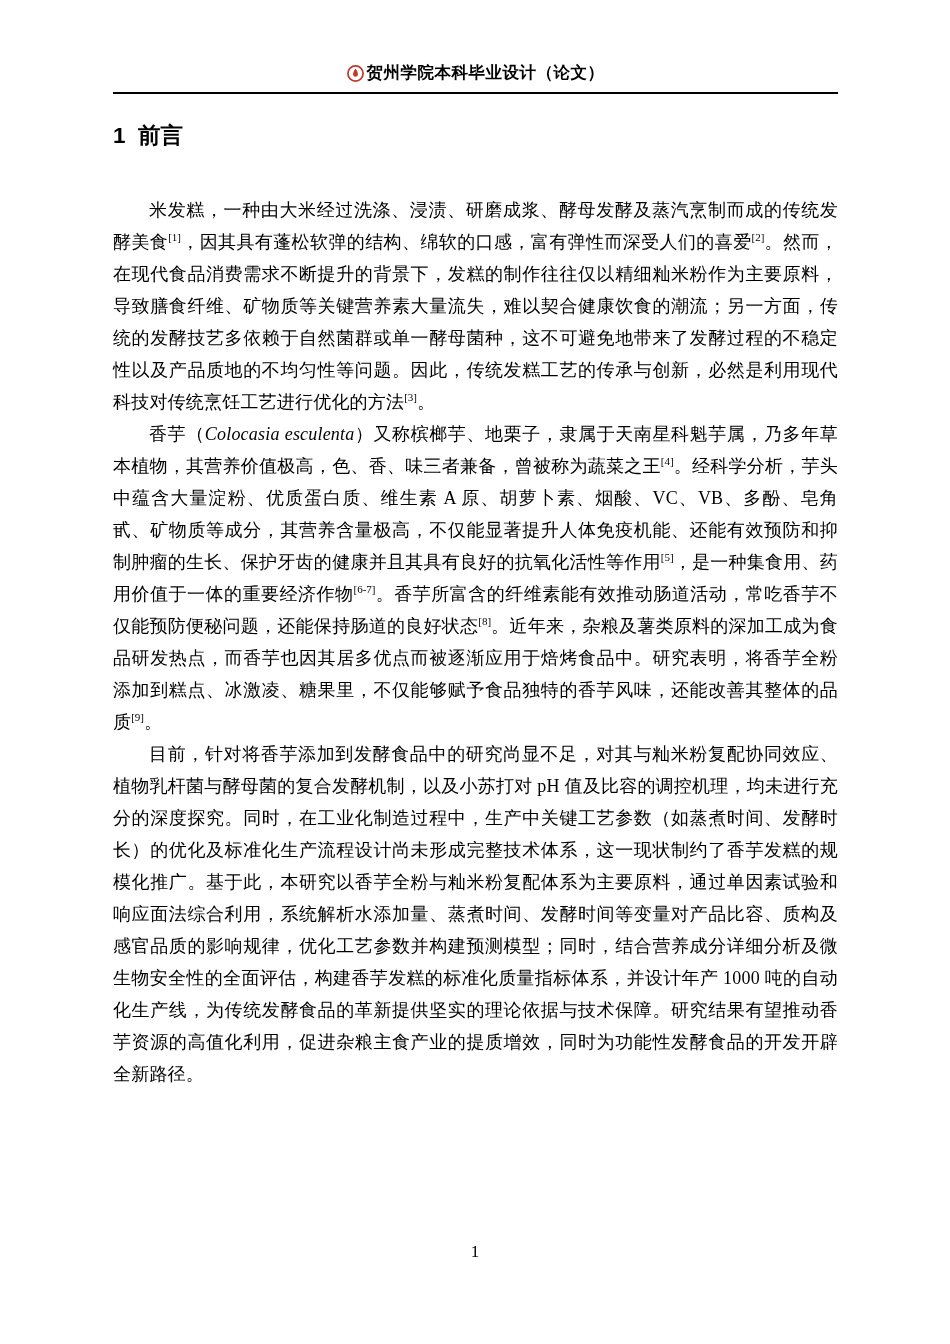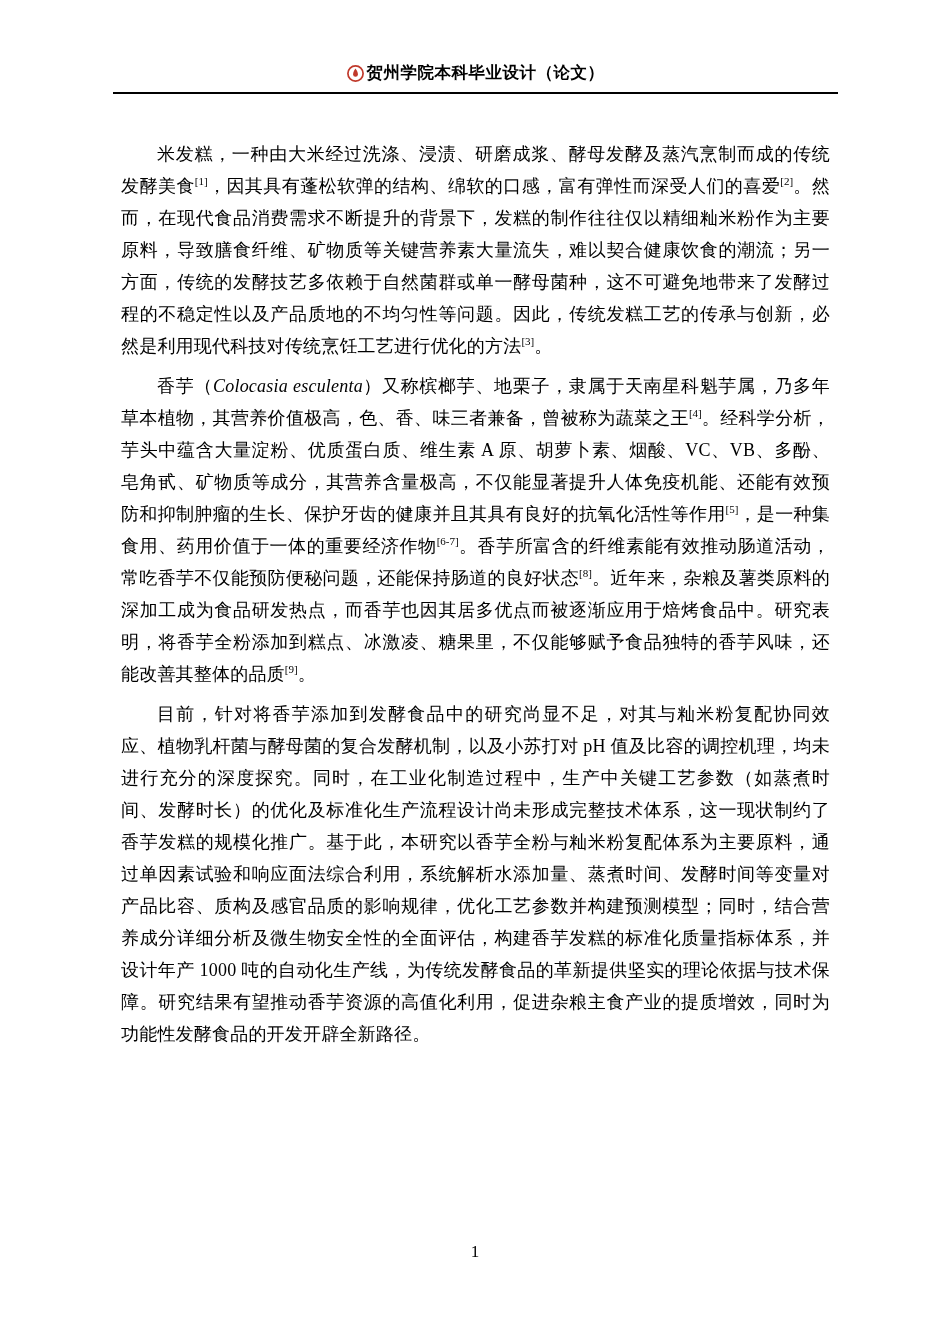--- a/index.html
+++ b/index.html
@@ -48,21 +48,21 @@
     font-family: "Liberation Sans", "DejaVu Sans", sans-serif;
     font-weight: bold;
     font-size: 22.5px;
     line-height: 28px;
     white-space: pre;
   }
   .content {
     margin-top: 44px;
   }
   .content p.para {
-    margin: 8px;
+    margin: 0;
     font-size: 18px;
     line-height: 32px;
     text-align: justify;
     text-justify: inter-ideograph;
     text-indent: 2em;
     letter-spacing: 0.2px;
   }
   .content p.para i {
   }
   sup.ref {
@@ -92,20 +92,21 @@
       <span class="logo">
         <svg width="17" height="17" viewBox="0 0 17 17" xmlns="http://www.w3.org/2000/svg">
           <circle cx="8.5" cy="8.5" r="7.6" fill="#ffffff" stroke="#c0392b" stroke-width="1.7"></circle>
           <path d="M8.5 3.6 C10.3 6 10.9 7.9 10.9 9.4 A2.4 2.4 0 1 1 6.1 9.4 C6.1 7.9 6.7 6 8.5 3.6 Z" fill="#c0392b"></path>
         </svg>
       </span>
       <span class="header-title">贺州学院本科毕业设计（论文）</span>
     </div>
   </div>
 
+  <h1 class="heading">1  前言</h1>
 
   <div class="content" id="paragraphs">
       <p class="para"><span>米发糕，一种由大米经过洗涤、浸渍、研磨成浆、酵母发酵及蒸汽烹制而成的传统发酵美食</span><sup class="ref">[1]</sup><span>，因其具有蓬松软弹的结构、绵软的口感，富有弹性而深受人们的喜爱</span><sup class="ref">[2]</sup><span>。然而，在现代食品消费需求不断提升的背景下，发糕的制作往往仅以精细籼米粉作为主要原料，导致膳食纤维、矿物质等关键营养素大量流失，难以契合健康饮食的潮流；另一方面，传统的发酵技艺多依赖于自然菌群或单一酵母菌种，这不可避免地带来了发酵过程的不稳定性以及产品质地的不均匀性等问题。因此，传统发糕工艺的传承与创新，必然是利用现代科技对传统烹饪工艺进行优化的方法</span><sup class="ref">[3]</sup><span>。</span></p>
       <p class="para"><span>香芋（</span><i>Colocasia esculenta</i><span>）又称槟榔芋、地栗子，隶属于天南星科魁芋属，乃多年草本植物，其营养价值极高，色、香、味三者兼备，曾被称为蔬菜之王</span><sup class="ref">[4]</sup><span>。经科学分析，芋头中蕴含大量淀粉、优质蛋白质、维生素 A 原、胡萝卜素、烟酸、VC、VB、多酚、皂角甙、矿物质等成分，其营养含量极高，不仅能显著提升人体免疫机能、还能有效预防和抑制肿瘤的生长、保护牙齿的健康并且其具有良好的抗氧化活性等作用</span><sup class="ref">[5]</sup><span>，是一种集食用、药用价值于一体的重要经济作物</span><sup class="ref">[6-7]</sup><span>。香芋所富含的纤维素能有效推动肠道活动，常吃香芋不仅能预防便秘问题，还能保持肠道的良好状态</span><sup class="ref">[8]</sup><span>。近年来，杂粮及薯类原料的深加工成为食品研发热点，而香芋也因其居多优点而被逐渐应用于焙烤食品中。研究表明，将香芋全粉添加到糕点、冰激凌、糖果里，不仅能够赋予食品独特的香芋风味，还能改善其整体的品质</span><sup class="ref">[9]</sup><span>。</span></p>
       <p class="para"><span>目前，针对将香芋添加到发酵食品中的研究尚显不足，对其与籼米粉复配协同效应、植物乳杆菌与酵母菌的复合发酵机制，以及小苏打对 pH 值及比容的调控机理，均未进行充分的深度探究。同时，在工业化制造过程中，生产中关键工艺参数（如蒸煮时间、发酵时长）的优化及标准化生产流程设计尚未形成完整技术体系，这一现状制约了香芋发糕的规模化推广。基于此，本研究以香芋全粉与籼米粉复配体系为主要原料，通过单因素试验和响应面法综合利用，系统解析水添加量、蒸煮时间、发酵时间等变量对产品比容、质构及感官品质的影响规律，优化工艺参数并构建预测模型；同时，结合营养成分详细分析及微生物安全性的全面评估，构建香芋发糕的标准化质量指标体系，并设计年产 1000 吨的自动化生产线，为传统发酵食品的革新提供坚实的理论依据与技术保障。研究结果有望推动香芋资源的高值化利用，促进杂粮主食产业的提质增效，同时为功能性发酵食品的开发开辟全新路径。</span></p>
     </div>
 
   <div class="footer">
     <span class="page-number">1</span>
   </div>

